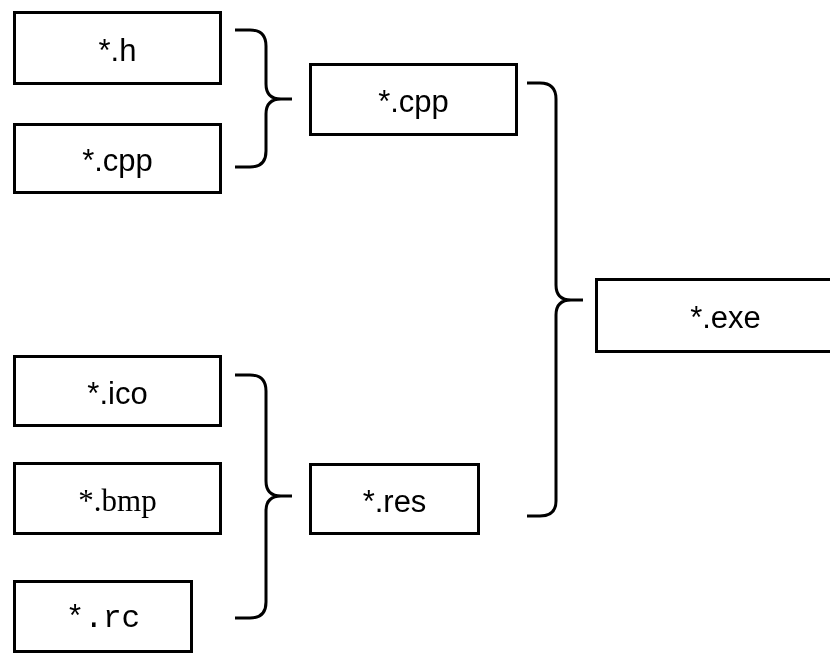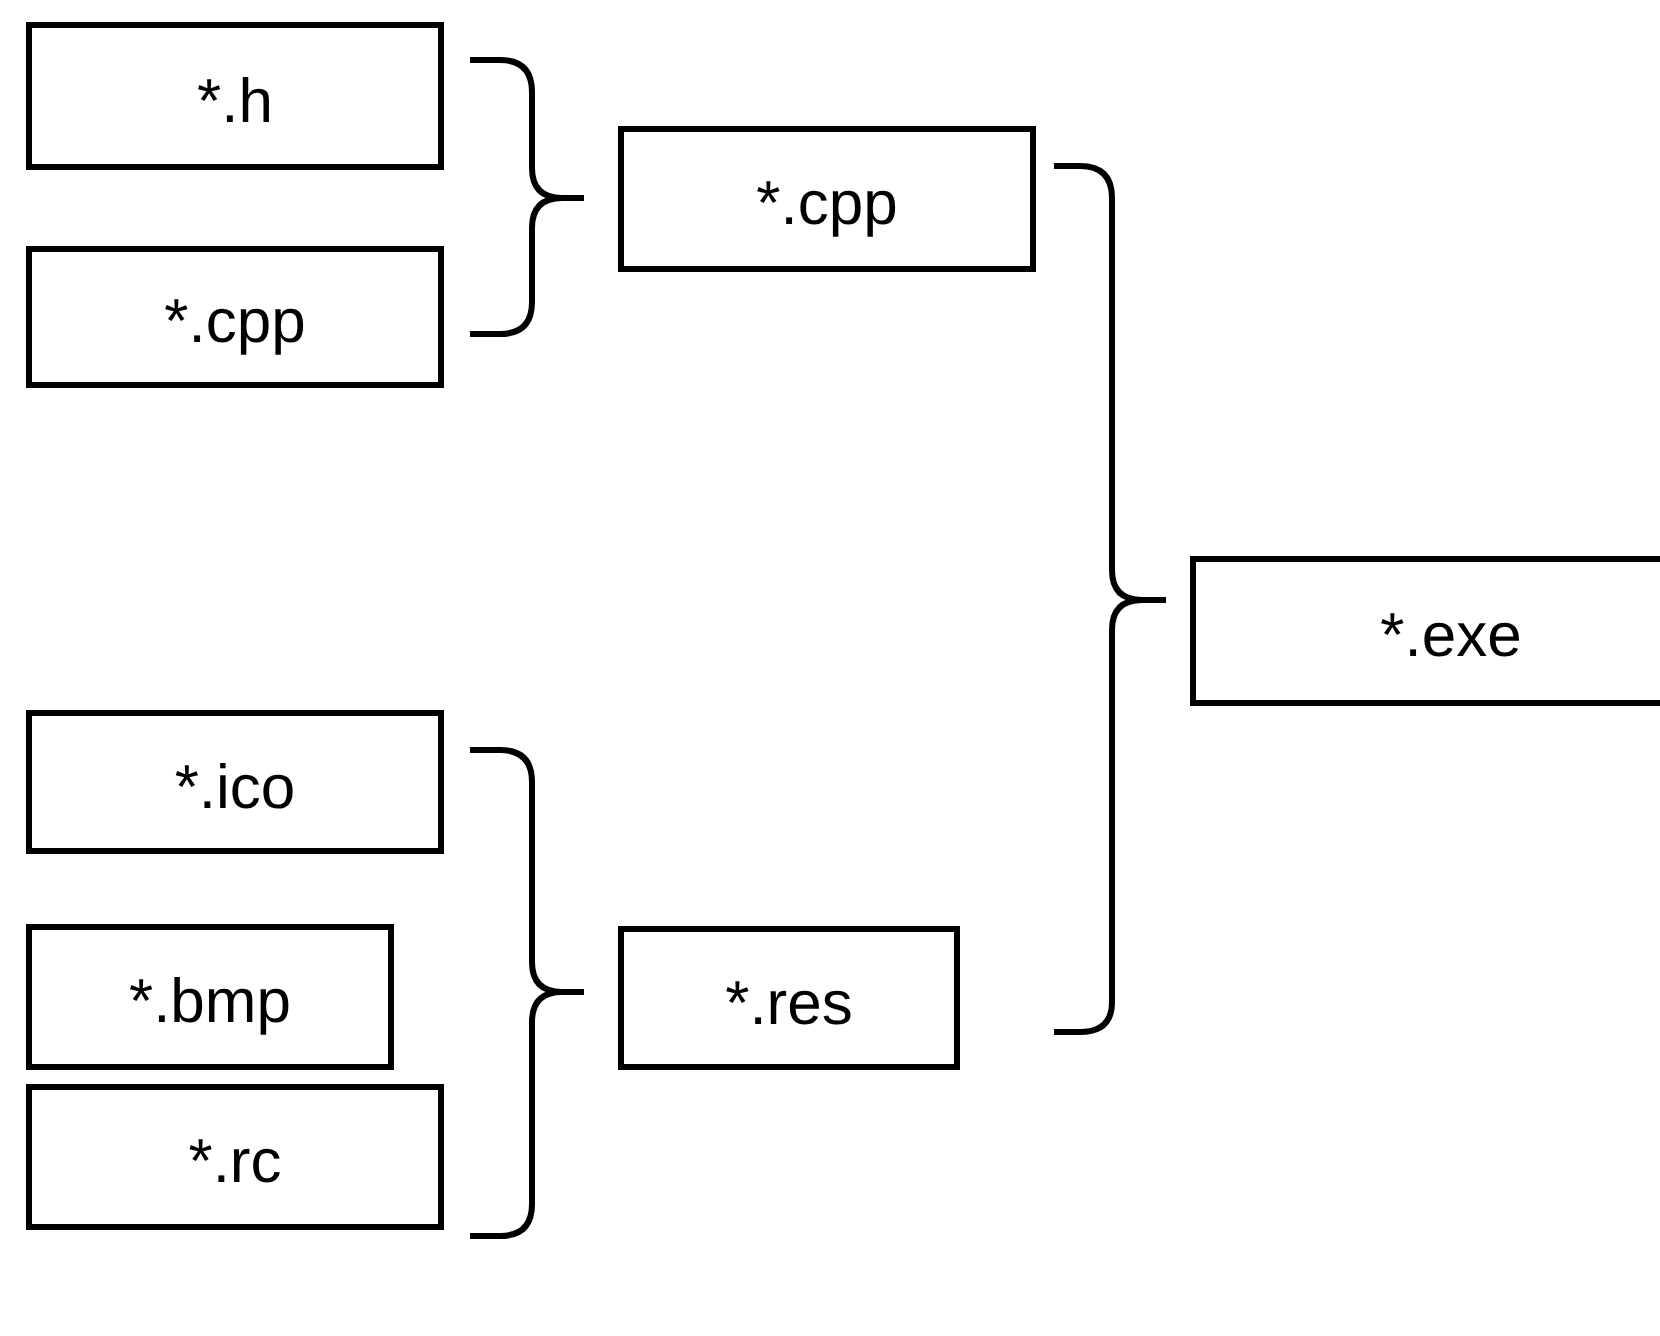--- a/index.html
+++ b/index.html
@@ -31,22 +31,22 @@
     color: #000000;
     line-height: 1;
     white-space: nowrap;
     transform: translateY(2px);
   }
   
   .box-h        { left: 13px;  top: 11px;  width: 209px; height: 74px; }
   .box-cpp-src  { left: 13px;  top: 123px; width: 209px; height: 71px; }
   .box-cpp-obj  { left: 309px; top: 63px;  width: 209px; height: 73px; }
   .box-ico      { left: 13px;  top: 355px; width: 209px; height: 72px; text-align: center; }
-  .box-bmp      { left: 13px;  top: 462px; width: 184px; height: 73px; }
-  .box-rc       { left: 13px;  top: 542px; width: 209px; height: 73px; }
+  .box-bmp      { left: 13px;  top: 462px; width: 209px; height: 73px; font-family: Liberation Serif, serif; }
+  .box-rc       { left: 13px;  top: 580px; width: 180px; height: 73px; font-family: Liberation Mono, monospace; }
   .box-res      { left: 309px; top: 463px; width: 171px; height: 72px; }
   .box-exe      { left: 595px; top: 278px; width: 250px; height: 75px; padding-left: 11px; }
   .brace-layer {
     position: absolute;
     left: 0;
     top: 0;
     width: 830px;
     height: 668px;
     pointer-events: none;
   }

